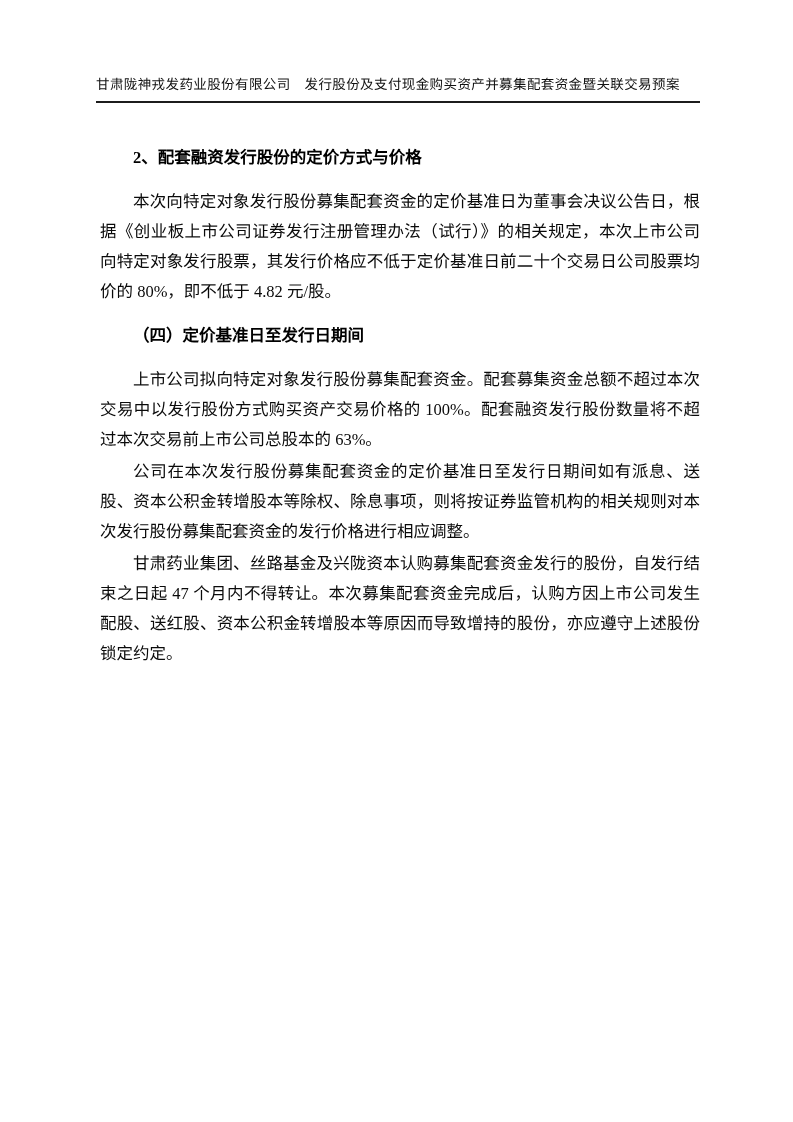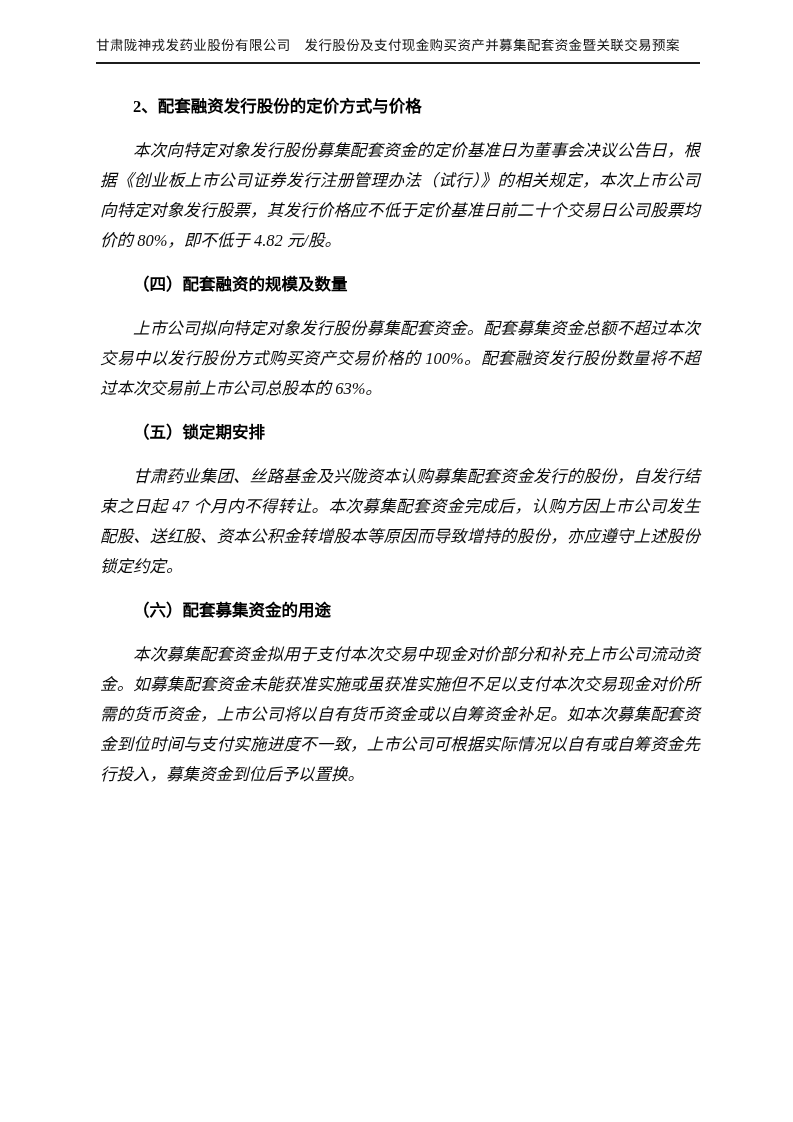--- a/index.html
+++ b/index.html
@@ -13,77 +13,72 @@
     height: 1122px;
     margin: 0 auto;
     background: #ffffff;
     color: #000000;
     font-family: "Liberation Serif", "DejaVu Serif", serif;
     overflow: hidden;
     box-sizing: border-box;
   }
   .doc-header {
     margin: 0 93px 0 96px;
-    padding-top: 36px;
+    padding-top: 75px;
     padding-bottom: 7px;
     border-bottom: 2px solid #1c1c1c;
     font-size: 13.5px;
     line-height: 19px;
     letter-spacing: 0.4px;
     white-space: nowrap;
     color: #111111;
   }
   .doc-body {
     margin: 0 93px 0 100px;
-    padding-top: 14px;
+    padding-top: 26px;
     font-size: 16.5px;
     line-height: 30px;
     text-align: justify;
     text-justify: inter-character;
     color: #0a0a0a;
   }
   .sec-heading {
     font-weight: bold;
     text-indent: 2em;
     margin: 14px 0;
     text-align: left;
     color: #000000;
   }
   .doc-body p {
     text-indent: 2em;
     margin: 2px 0;
-    font-style: italic;
   }
   section { display: block; }
 </style>
 </head>
 <body>
 
 <div class="page">
 
   <div class="doc-header">
     <span>甘肃陇神戎发药业股份有限公司　发行股份及支付现金购买资产并募集配套资金暨关联交易预案</span>
   </div>
 
   <div class="doc-body">
 
     <section>
       <div class="sec-heading">2、配套融资发行股份的定价方式与价格</div>
       <p>本次向特定对象发行股份募集配套资金的定价基准日为董事会决议公告日，根据《创业板上市公司证券发行注册管理办法（试行）》的相关规定，本次上市公司向特定对象发行股票，其发行价格应不低于定价基准日前二十个交易日公司股票均价的 80%，即不低于 4.82 元/股。</p>
     </section>
 
     <section>
-      <div class="sec-heading">（四）配套融资的规模及数量</div>
+      <div class="sec-heading">（四）定价基准日至发行日期间</div>
       <p>上市公司拟向特定对象发行股份募集配套资金。配套募集资金总额不超过本次交易中以发行股份方式购买资产交易价格的 100%。配套融资发行股份数量将不超过本次交易前上市公司总股本的 63%。</p>
+      <p>公司在本次发行股份募集配套资金的定价基准日至发行日期间如有派息、送股、资本公积金转增股本等除权、除息事项，则将按证券监管机构的相关规则对本次发行股份募集配套资金的发行价格进行相应调整。</p>
     </section>
 
     <section>
-      <div class="sec-heading">（五）锁定期安排</div>
       <p>甘肃药业集团、丝路基金及兴陇资本认购募集配套资金发行的股份，自发行结束之日起 47 个月内不得转让。本次募集配套资金完成后，认购方因上市公司发生配股、送红股、资本公积金转增股本等原因而导致增持的股份，亦应遵守上述股份锁定约定。</p>
     </section>
 
-    <section>
-      <div class="sec-heading">（六）配套募集资金的用途</div>
-      <p>本次募集配套资金拟用于支付本次交易中现金对价部分和补充上市公司流动资金。如募集配套资金未能获准实施或虽获准实施但不足以支付本次交易现金对价所需的货币资金，上市公司将以自有货币资金或以自筹资金补足。如本次募集配套资金到位时间与支付实施进度不一致，上市公司可根据实际情况以自有或自筹资金先行投入，募集资金到位后予以置换。</p>
-    </section>
 
   </div>
 </div>
 
 </body></html>

